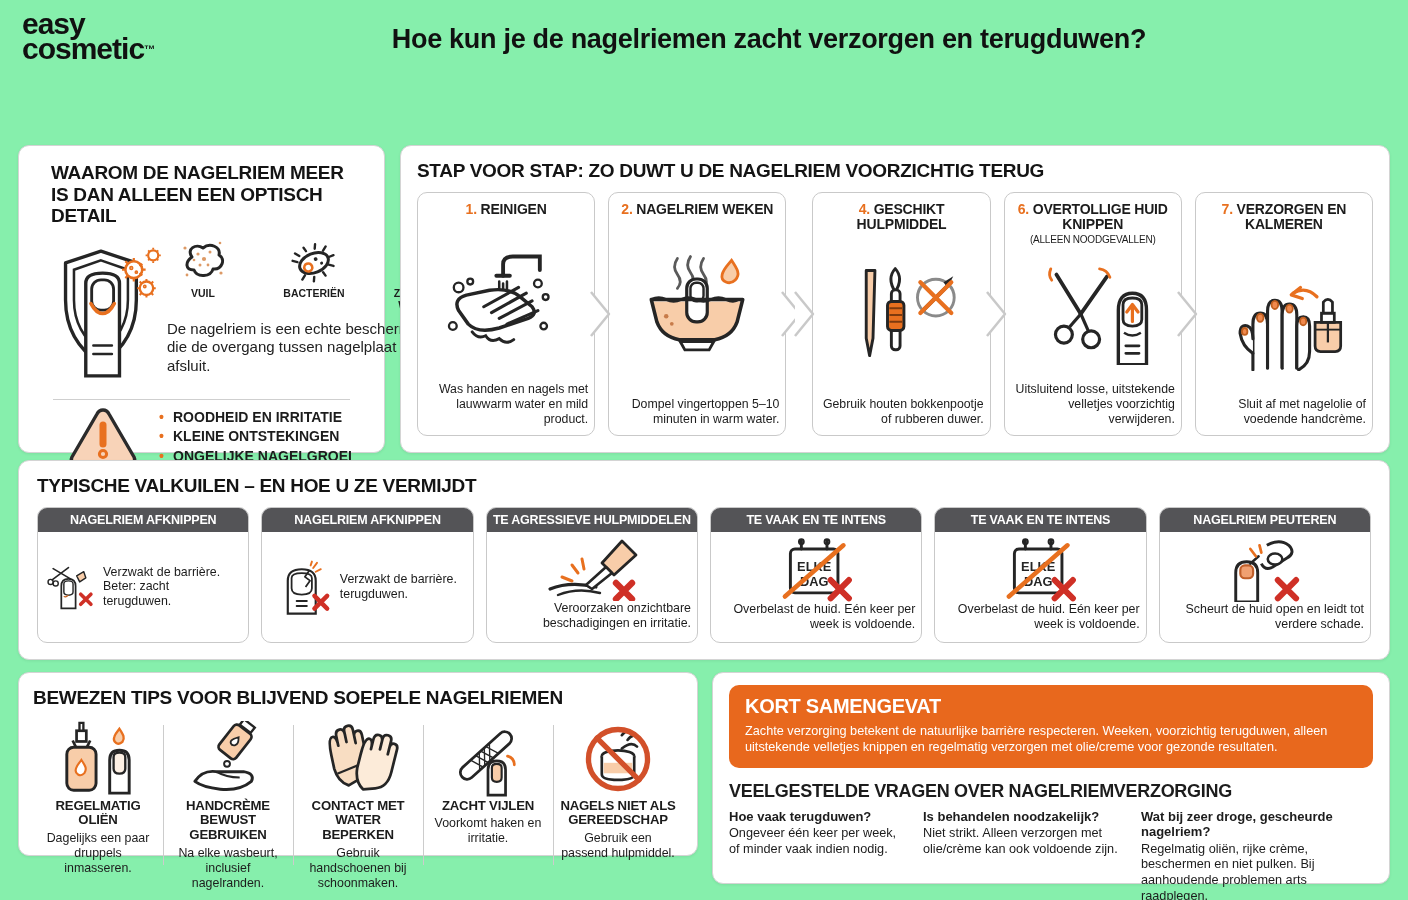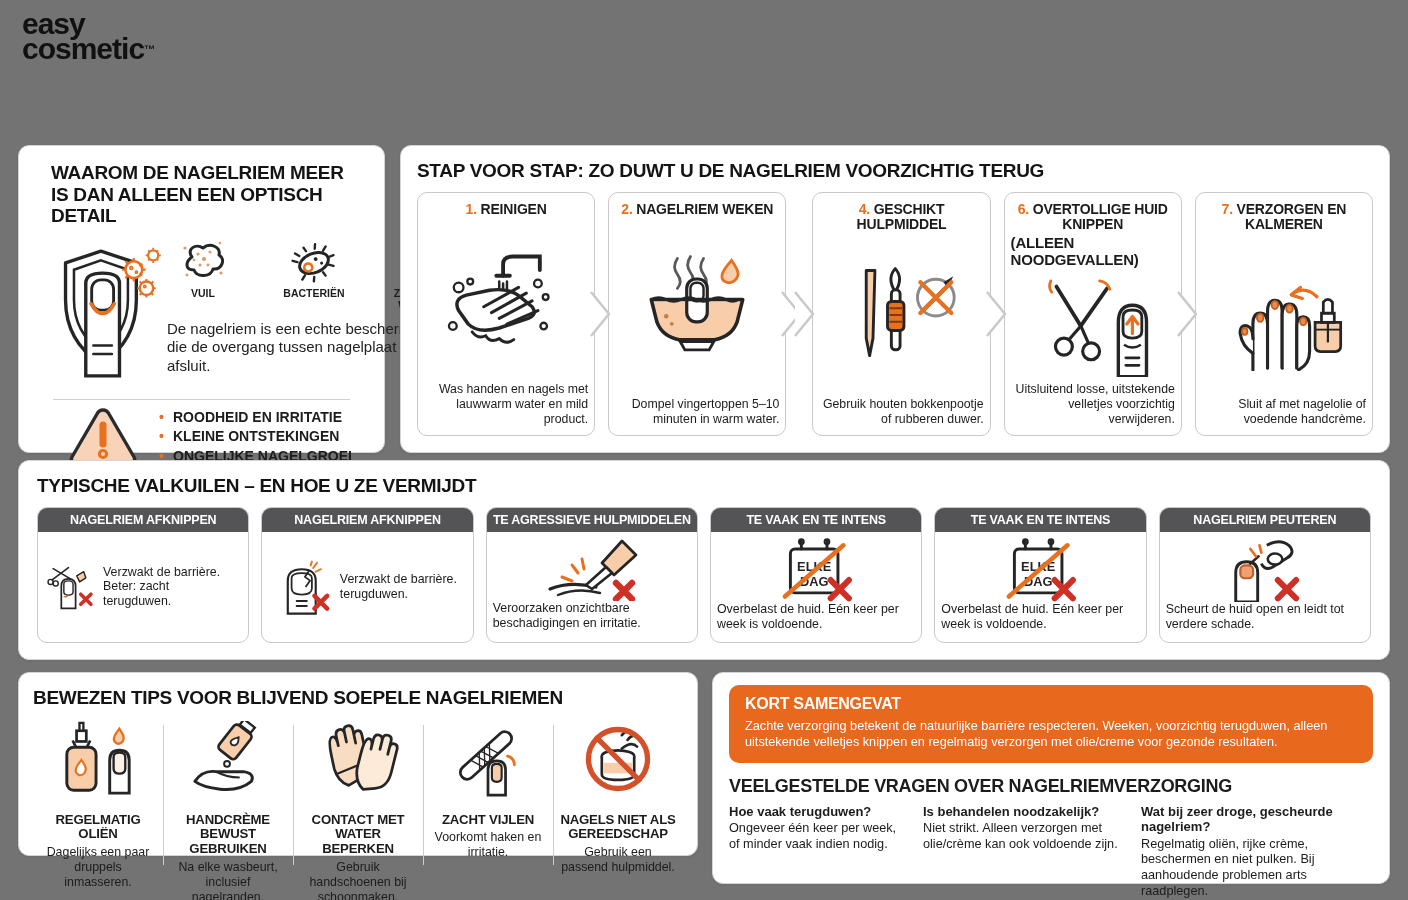--- a/index.html
+++ b/index.html
@@ -1,18 +1,18 @@
 <!DOCTYPE html>
 <html><head>
 <meta charset="utf-8">
 <style>
   * { margin:0; padding:0; box-sizing:border-box; }
   html,body { width:1408px; height:900px; }
   body { font-family:"Liberation Sans", sans-serif; background:#e9e9e9; color:#1c1c1c; overflow:hidden; }
-  #stage { position:relative; width:1408px; height:900px; background:#737373; }
+  #stage { position:relative; width:1408px; height:900px; background:#86efac; }
 
   
   .logo { position:absolute; left:22px; top:12px; line-height:.82; font-weight:bold; letter-spacing:-1px; color:#111; }
   .logo .l1 { font-size:30px; display:block; }
   .logo .l2 { font-size:30px; display:block; }
   .logo .tm { font-size:11px; letter-spacing:0; vertical-align:6px; }
   .main-title { position:absolute; left:190px; right:60px; top:24px; text-align:center;
                 font-size:27px; font-weight:bold; letter-spacing:-.3px; color:#111; }
 
   
@@ -35,67 +35,68 @@
   .warn-list li { position:relative; font-weight:bold; font-size:14px; line-height:1.38; padding-left:14px; }
   .warn-list li::before { content:"•"; position:absolute; left:0; top:0; color:#e8701f; }
 
   
   #steps-panel { left:400px; top:145px; width:990px; height:308px; padding:14px 16px 14px; }
   .steps-row { display:flex; margin-top:10px; height:244px; }
   .step-card { flex:1; border:1.5px solid #c9c9c9; border-radius:10px; background:#fff;
                display:flex; flex-direction:column; align-items:center; padding:9px 6px 8px; }
   .step-title { text-align:center; font-weight:bold; font-size:14px; line-height:1.12; letter-spacing:-.2px; }
   .step-num { color:#e8701f; }
-  .step-sub { font-weight:bold; font-size:15px; letter-spacing:-.2px; margin-top:1px; }
+  .step-sub { font-weight:normal; font-size:10px; letter-spacing:-.2px; margin-top:1px; }
   .step-icon { flex:1; display:flex; align-items:center; justify-content:center; }
   .step-text { font-size:12.3px; line-height:1.22; text-align:right; color:#1c1c1c; }
   .chev { flex:none; width:13px; position:relative; }
   .chev svg { position:absolute; left:-6px; top:50%; transform:translateY(-50%); }
 
   
   #pitfalls-panel { left:18px; top:460px; width:1372px; height:200px; padding:14px 18px; }
   .pit-row { display:flex; gap:12px; margin-top:10px; height:136px; }
   .pit-card { flex:1; border:1.5px solid #c9c9c9; border-radius:10px; background:#fff; overflow:hidden;
               display:flex; flex-direction:column; }
   .pit-head { background:#545457; color:#fff; text-align:center; font-weight:bold; font-size:12.5px;
               letter-spacing:-.2px; padding:5px 2px; }
   .pit-body { flex:1; display:flex; align-items:center; justify-content:center; gap:6px; padding:4px 8px; }
   .pit-body.stack { flex-direction:column; gap:0; padding:4px 6px 8px; }
   .pit-text { font-size:12.4px; line-height:1.18; }
-  .pit-body.stack .pit-text { text-align:left; }
+  .pit-body.stack .pit-text { text-align:right; }
 
   
   #tips-panel { left:18px; top:672px; width:680px; height:184px; padding:14px 14px 10px; }
   .tips-row { display:flex; margin-top:8px; }
   .tip { flex:1; display:flex; flex-direction:column; align-items:center; text-align:center;
          padding:2px 7px 0; position:relative; }
   .tip + .tip::before { content:""; position:absolute; left:0; top:8px; height:140px; width:1px; background:#ccc; }
   .tip-icon { height:78px; display:flex; align-items:flex-end; justify-content:center; }
-  .tip-title { font-weight:bold; font-size:13.2px; line-height:1.12; margin-top:16px; letter-spacing:-.2px; }
+  .tip-title { font-weight:bold; font-size:13.2px; line-height:1.12; margin-top:2px; letter-spacing:-.2px; }
   .tip-text { font-size:12.4px; line-height:1.2; margin-top:3px; }
 
   
   #summary-panel { left:712px; top:672px; width:678px; height:212px; padding:12px 16px; }
   .sum-box { background:#e8681d; border-radius:10px; color:#fff; padding:10px 16px 12px; }
-  .sum-title { font-size:16px; font-weight:bold; letter-spacing:-.3px; }
+  .sum-title { font-size:20px; font-weight:bold; letter-spacing:-.3px; }
   .sum-text { font-size:12.7px; line-height:1.28; margin-top:5px; }
   .faq-title { font-size:18px; font-weight:bold; letter-spacing:-.3px; margin:13px 0 7px; }
   .faq-grid { display:grid; grid-template-columns:178px 202px 1fr; column-gap:16px; }
   .faq-q { font-weight:bold; font-size:13px; line-height:1.2; }
   .faq-a { font-size:12.7px; line-height:1.24; margin-top:2px; }
 </style>
 </head>
 <body>
 
 <div id="stage">
 
   <div class="logo">
     <span class="l1">easy</span>
     <span class="l2"><span>cosmetic</span><span class="tm">™</span></span>
   </div>
+  <div class="main-title">Hoe kun je de nagelriemen zacht verzorgen en terugduwen?</div>
 
   <div class="panel" id="why-panel">
     <div class="panel-title">WAAROM DE NAGELRIEM MEER IS DAN ALLEEN EEN OPTISCH DETAIL</div>
     <div class="why-body">
       <div class="why-left">
         <svg width="118" height="152" viewBox="0 0 140 158">
           <path d="M64 8 L106 22 V66 C106 100 92 124 64 142 C36 124 22 100 22 66 V22 Z" fill="#fff" stroke="#252525" stroke-width="4" stroke-linejoin="round"></path>
           <path d="M64 19 L96 30 V66 C96 93 85 112 64 127 C43 112 32 93 32 66 V30 Z" fill="#fff" stroke="#252525" stroke-width="3"></path>
           <path d="M46 46 Q46 34 66 34 Q86 34 86 46 V156 H46 Z" fill="#fff" stroke="#252525" stroke-width="4"></path>
           <rect x="53" y="42" width="26" height="36" rx="11" fill="#fff" stroke="#252525" stroke-width="3.4"></rect>

